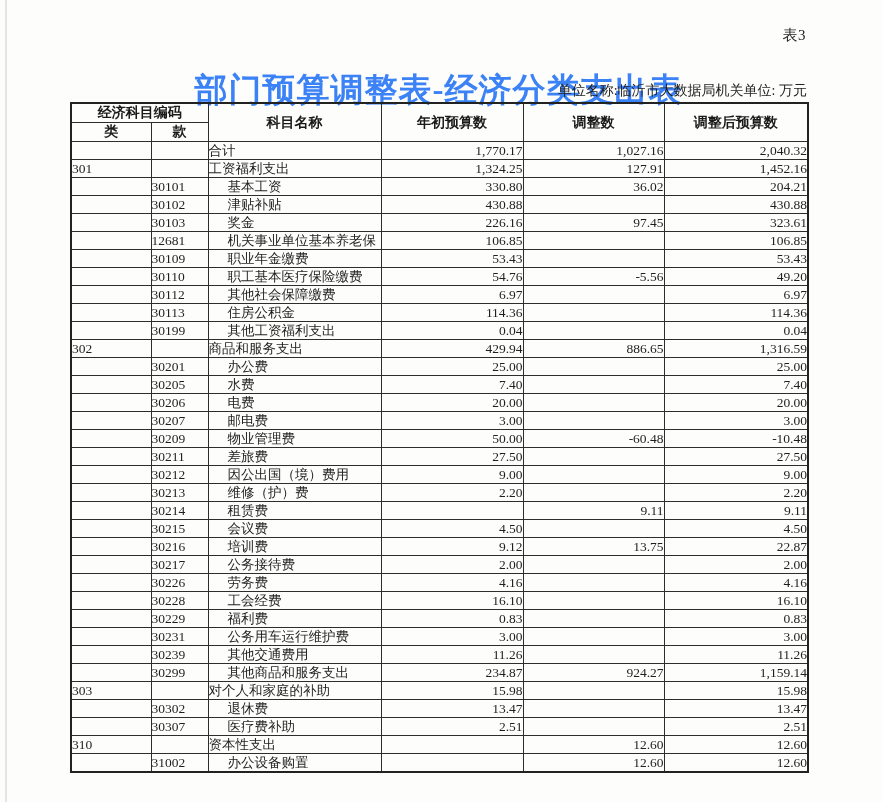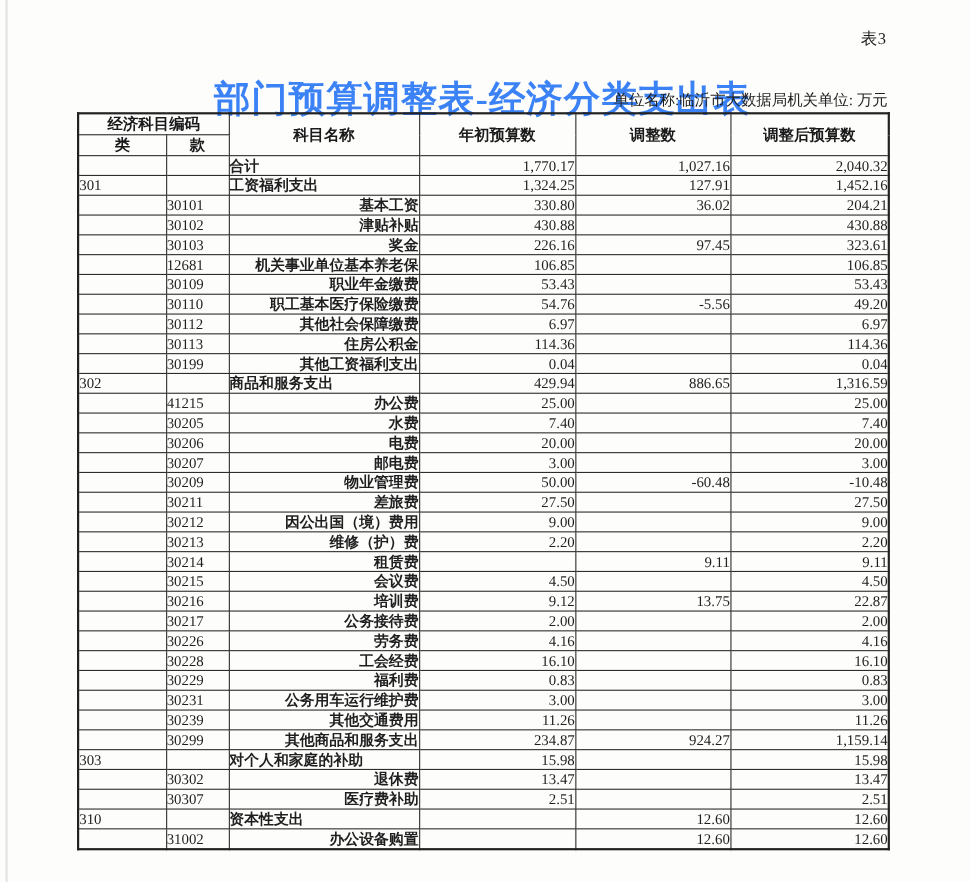--- a/index.html
+++ b/index.html
@@ -63,22 +63,22 @@
     text-align: center; vertical-align: middle;
     color: #1a1a1a;
   }
   table.budget tbody td {
     height: 17px;
     font-size: 13.5px;
     line-height: 17px;
     vertical-align: middle;
   }
   td.c-cls, td.c-item { text-align: left; padding-left: 5px; }
-  td.c-subj { text-align: left; padding-left: 5px; font-weight: bold; }
-  td.c-subj.indent { padding-left: 9px; text-align: right; }
+  td.c-subj { text-align: left; padding-left: 5px; }
+  td.c-subj.indent { padding-left: 19px; }
   td.c-num { text-align: right; padding-right: 9px; }
 </style>
 </head>
 <body>
 
 <div class="page">
   <div class="scan-edge"></div>
 
   <div class="table-tag">表3</div>
 
@@ -215,21 +215,21 @@
     <td class="c-cls">302</td>
     <td class="c-item"></td>
     <td class="c-subj">商品和服务支出</td>
     <td class="c-num">429.94</td>
     <td class="c-num">886.65</td>
     <td class="c-num">1,316.59</td>
   </tr>
 
   <tr>
     <td class="c-cls"></td>
-    <td class="c-item">41215</td>
+    <td class="c-item">30201</td>
     <td class="c-subj indent">办公费</td>
     <td class="c-num">25.00</td>
     <td class="c-num"></td>
     <td class="c-num">25.00</td>
   </tr>
 
   <tr>
     <td class="c-cls"></td>
     <td class="c-item">30205</td>
     <td class="c-subj indent">水费</td>

